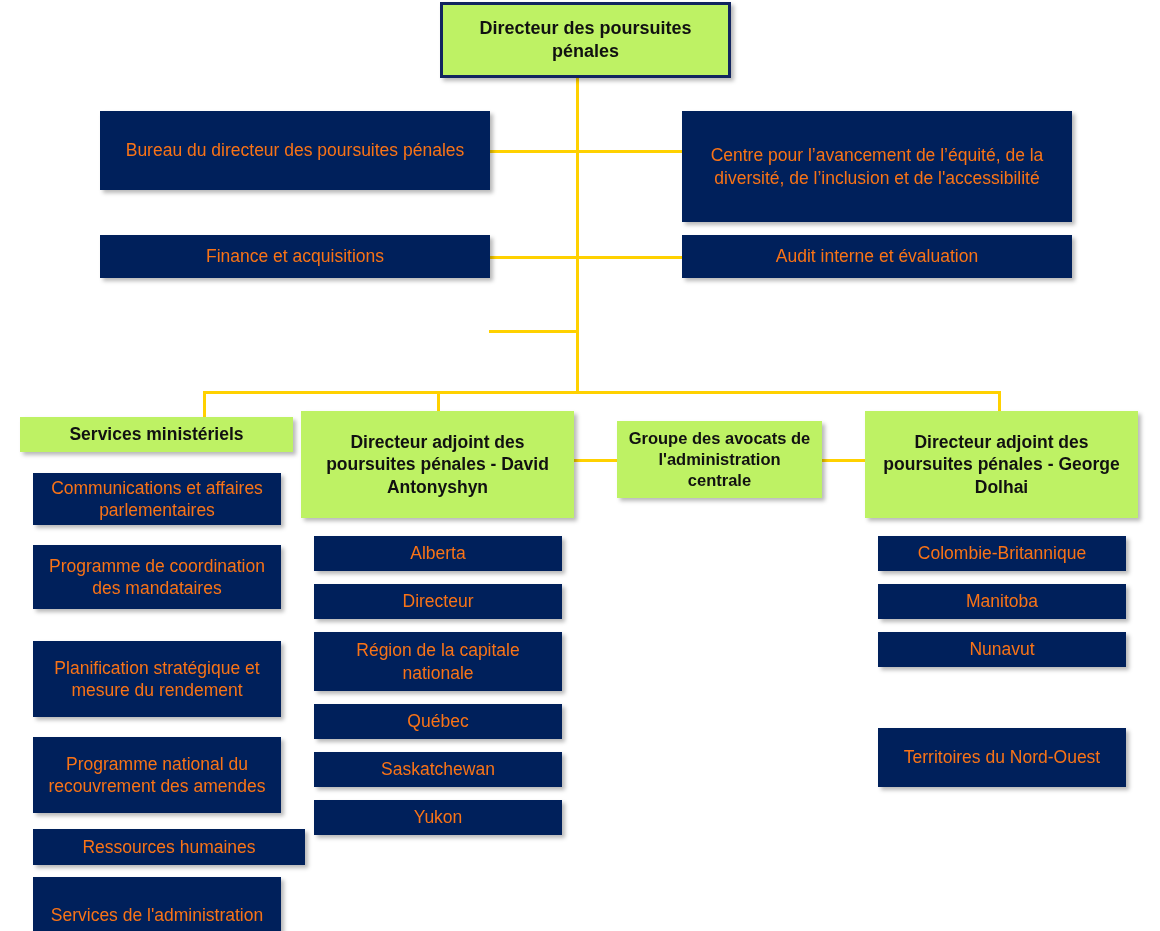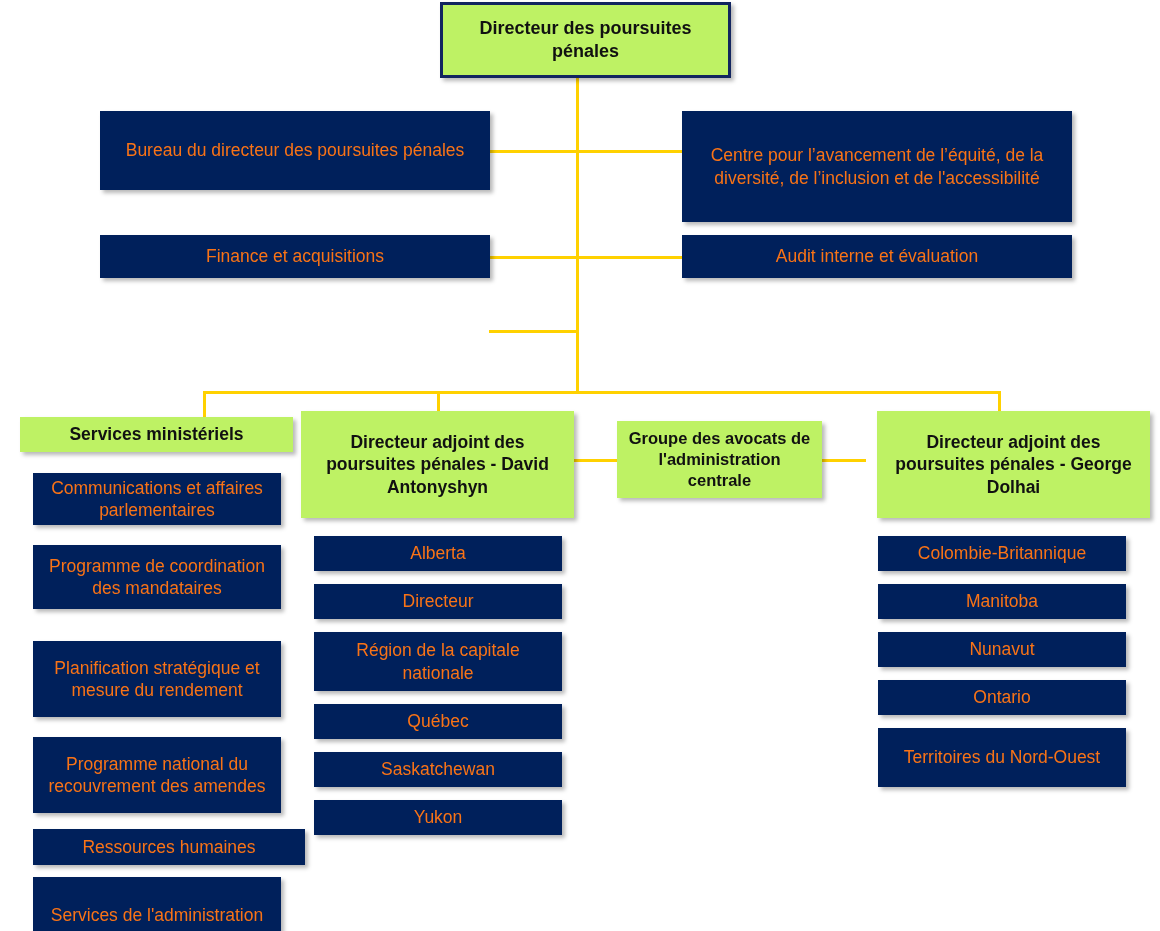--- a/index.html
+++ b/index.html
@@ -153,33 +153,30 @@
     <span>Saskatchewan</span>
   </div>
   <div class="box navy" style="left:314px; top:800px; width:248px; height:35px;">
     <span>Yukon</span>
   </div>
 
   <div class="box gold small" style="left:617px; top:421px; width:205px; height:77px;">
     <span>Groupe des avocats de l'administration centrale</span>
   </div>
 
-  <div class="box gold" style="left:865px; top:411px; width:273px; height:107px;margin-left:12px;">
+  <div class="box gold" style="left:865px; top:411px; width:273px; height:107px;">
     <span>Directeur adjoint des poursuites pénales - George Dolhai</span>
   </div>
 
   <div class="box navy" style="left:878px; top:536px; width:248px; height:35px;">
     <span>Colombie-Britannique</span>
   </div>
   <div class="box navy" style="left:878px; top:584px; width:248px; height:35px;">
     <span>Manitoba</span>
   </div>
   <div class="box navy" style="left:878px; top:632px; width:248px; height:35px;">
     <span>Nunavut</span>
   </div>
-  <div class="box navy" style="left:878px; top:680px; width:248px; height:35px;">
-    <span>Ontario</span>
-  </div>
   <div class="box navy" style="left:878px; top:728px; width:248px; height:59px;">
     <span>Territoires du Nord-Ouest</span>
   </div>
 
 </div>
 
 </body></html>

